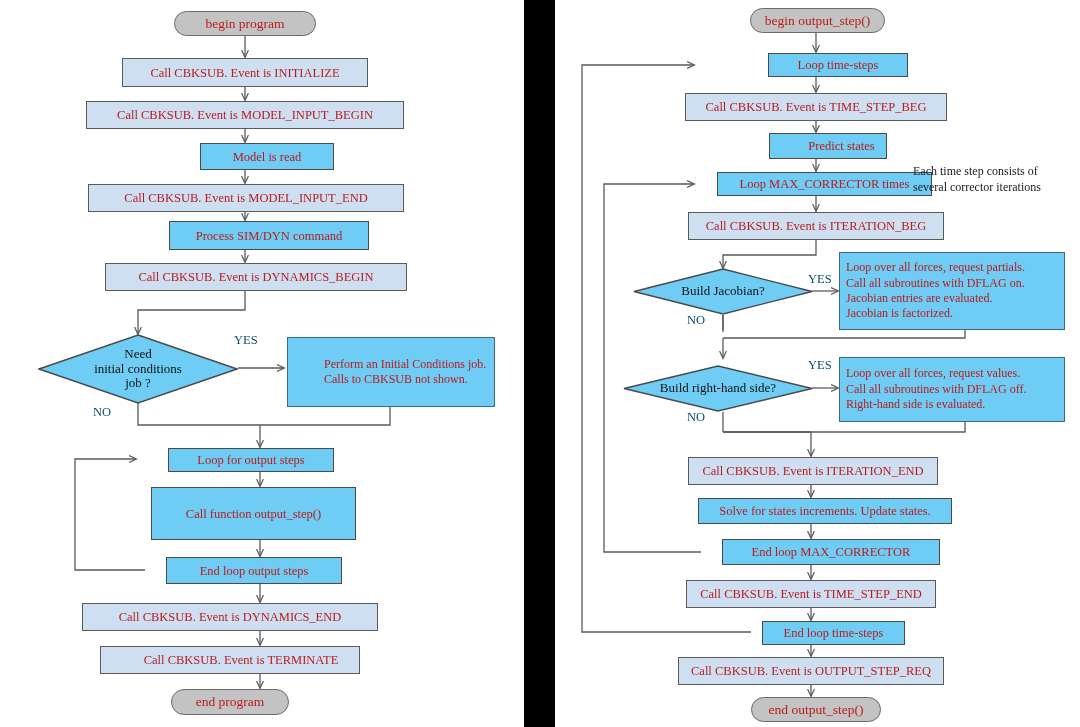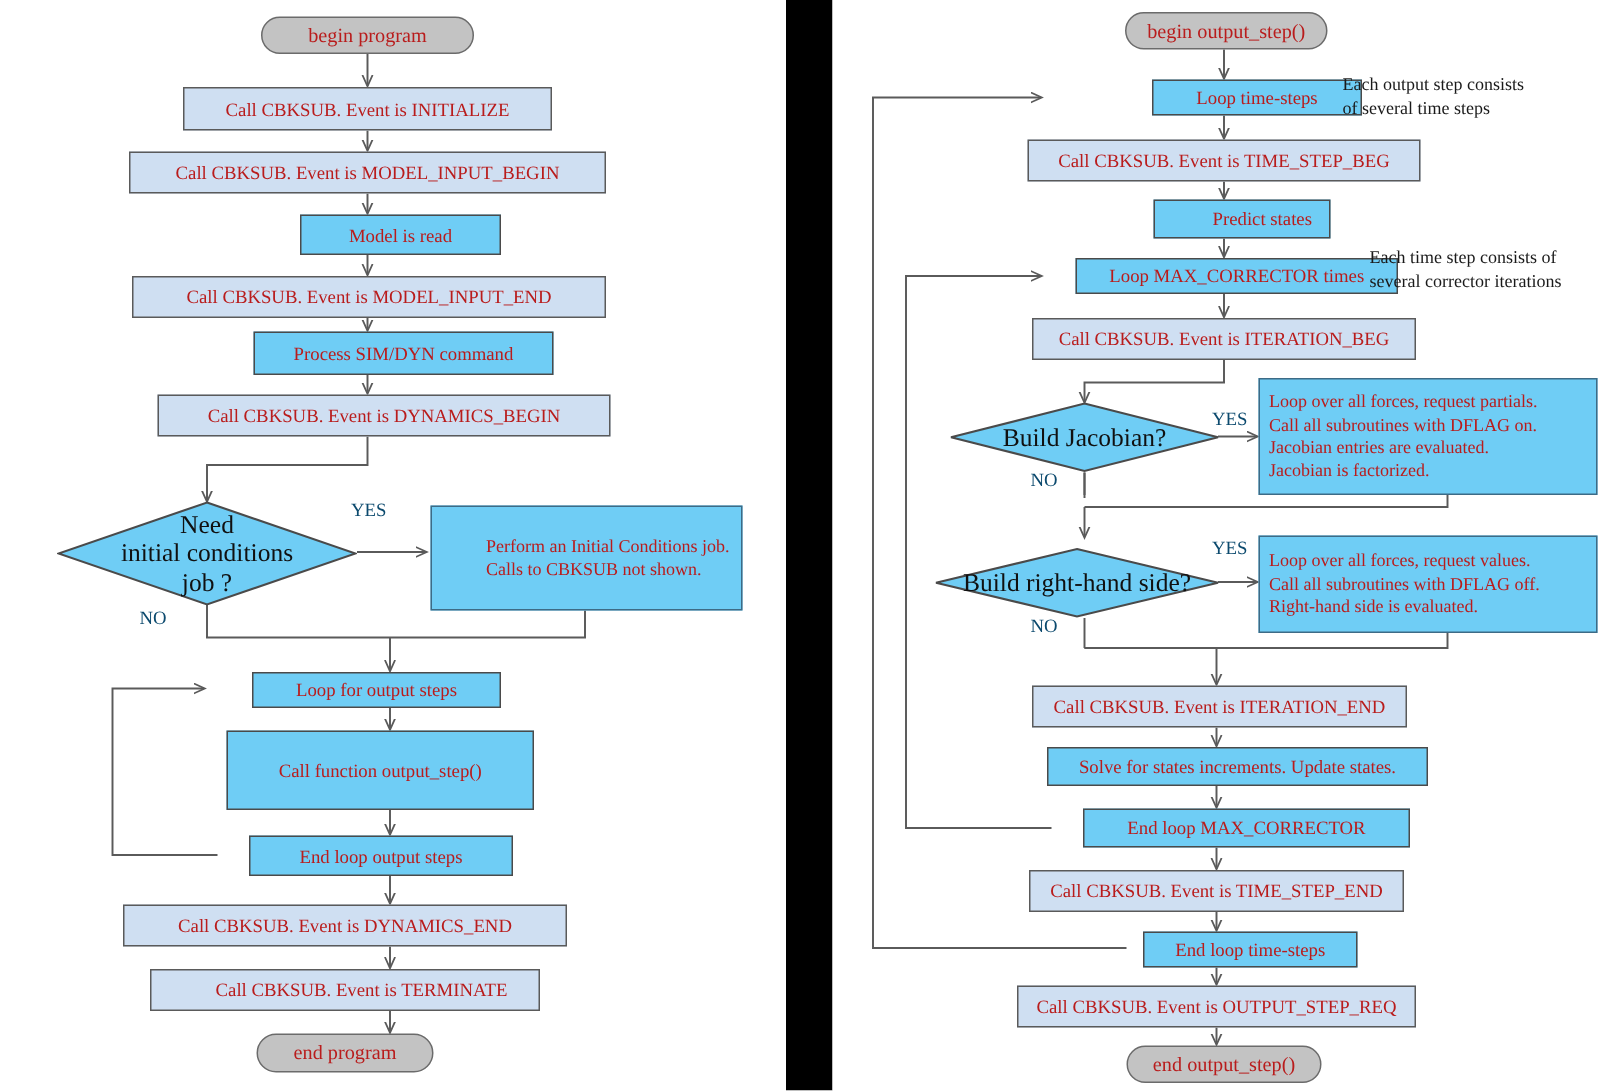--- a/index.html
+++ b/index.html
@@ -64,21 +64,21 @@
     white-space:pre-line;
     text-align:left;
   }
   .diamond{
     position:absolute;
   }
   .diamond svg{position:absolute;left:0;top:0;}
   .diamond .dlabel{
     position:absolute;left:0;top:0;width:100%;height:100%;
     display:flex;align-items:center;justify-content:center;
-    text-align:center;font-size:17px;color:#101010;
+    text-align:center;font-size:13px;color:#101010;
     line-height:1.15;white-space:pre-line;
   }
   .edgelabel{
     position:absolute;font-size:12.5px;color:#0c4a6e;
   }
 </style>
 </head>
 <body>
 
 <div id="root">
@@ -226,22 +226,20 @@
         <line x1="256" y1="645" x2="256" y2="656" marker-end="url(#ah2)"></line>
 
         <line x1="256" y1="685" x2="256" y2="696" marker-end="url(#ah2)"></line>
       </g>
     </svg>
 
     <div class="node term" style="left:195px;top:8px;width:135px;height:25px;">begin output_step()</div>
 
     <div class="node proc" style="left:191px;top:53px;width:140px;height:24px;">Loop  time-steps</div>
 
-    <div class="annot" style="left:340px;top:49px;width:175px;">Each output step consists
-of several time steps</div>
 
     <div class="node cbk" style="left:130px;top:93px;width:262px;height:28px;">Call CBKSUB. Event is TIME_STEP_BEG</div>
 
     <div class="node proc" style="left:192px;top:133px;width:118px;height:26px;padding-left:27px;">Predict states</div>
 
     <div class="node proc" style="left:140px;top:172px;width:215px;height:24px;">Loop MAX_CORRECTOR times</div>
 
     <div class="annot" style="left:358px;top:164px;width:170px;">Each time step consists of
 several corrector iterations</div>
 

